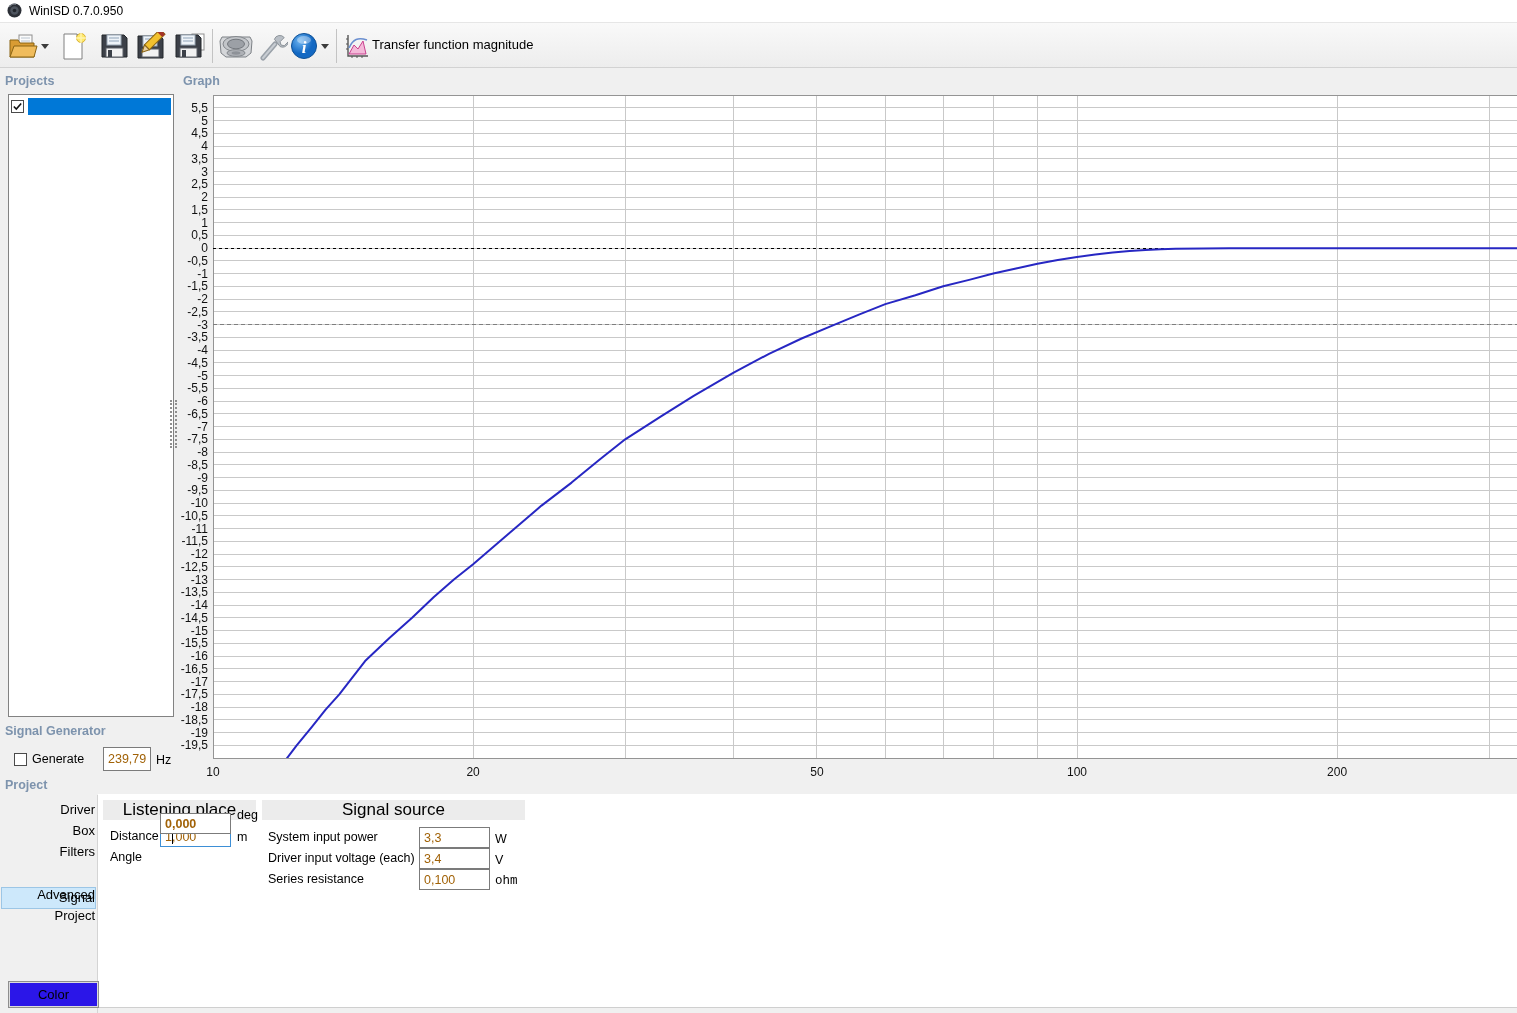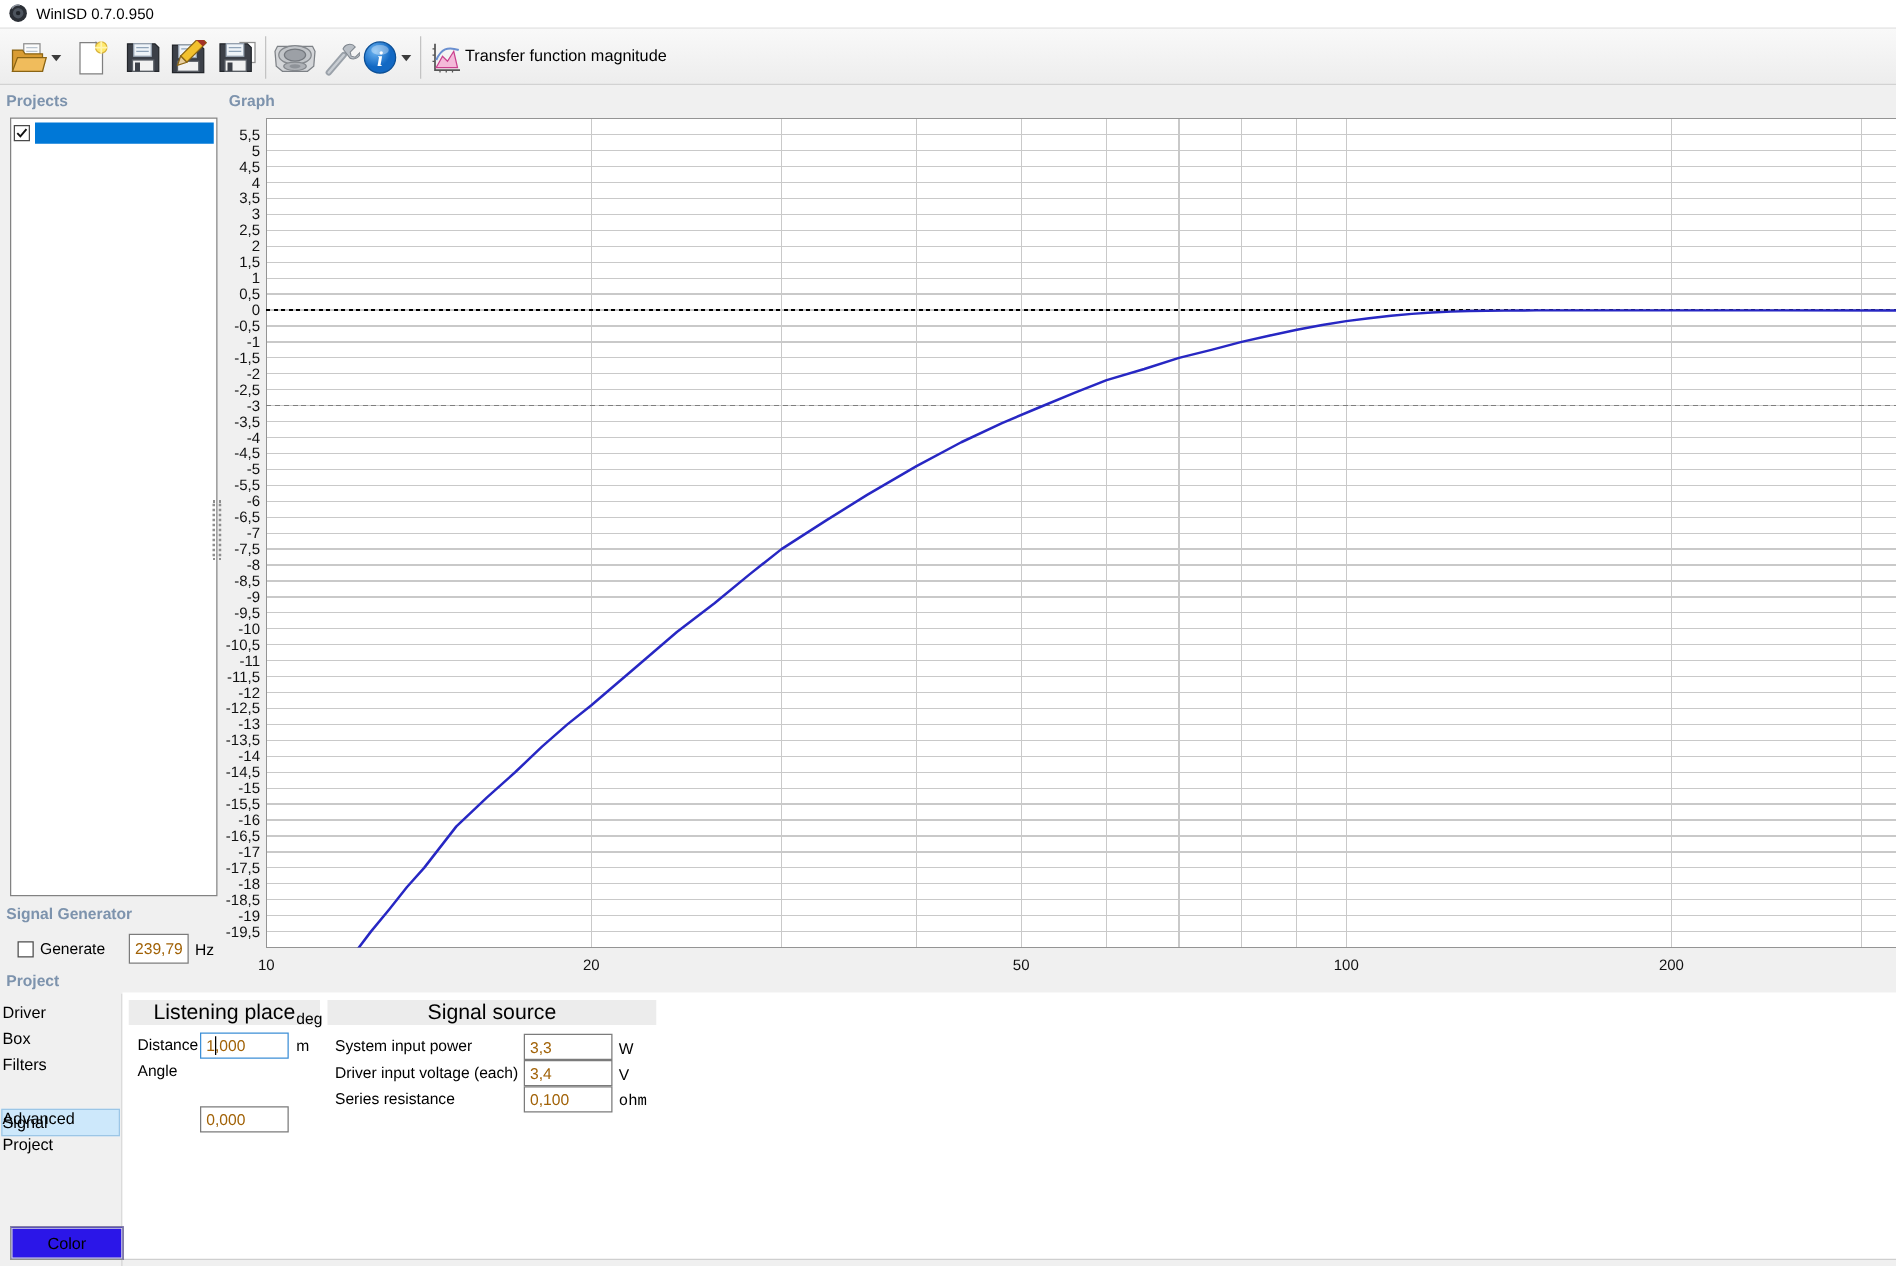--- a/index.html
+++ b/index.html
@@ -43,21 +43,21 @@
   #generate-label{margin-left:5px;font-size:12.5px;}
   .field{background:#fff;border:1px solid #7b7b7b;box-sizing:border-box;
     font-family:"Liberation Sans","DejaVu Sans",sans-serif;font-size:12.5px;color:#a16207;
     padding:1px 4px;outline:none;}
   #freq-field{left:103px;top:747px;width:48px;height:24px;}
   #freq-unit{left:156px;top:753px;font-size:12.5px;}
   
   #project-header{left:5px;top:778px;}
   #nav-col{left:0;top:795px;width:97px;height:218px;}
   .nav-item{position:absolute;left:2px;width:93px;height:20px;line-height:20px;
-    text-align:left;font-size:13px;cursor:default;}
+    text-align:right;font-size:13px;cursor:default;}
   .nav-item.selected{background:#cde8fb;border:1px solid #9cc6e6;height:20px;line-height:20px;box-sizing:content-box;left:1px;width:93px;}
   #nav-divider{left:97px;top:795px;width:1px;height:218px;background:#d4d4d4;}
   
   #config-panel{left:98px;top:794px;width:1419px;height:214px;background:#ffffff;
     border-bottom:1px solid #cfcfcf;box-sizing:border-box;}
   .group-header{position:absolute;height:20px;line-height:20px;background:#ececec;
     text-align:center;font-size:17px;}
   #lp-header{left:103px;top:800px;width:153px;}
   #ss-header{left:262px;top:800px;width:263px;}
   .fld-label{position:absolute;font-size:12.5px;height:18px;line-height:18px;}
@@ -353,21 +353,21 @@
 
 <div id="config-panel" class="abs"></div>
 
 <div id="lp-header" class="abs group-header">Listening place</div>
 <div class="abs fld-label" style="left:110px;top:827px;">Distance</div>
 <input class="abs field mini-input focused" style="left: 160px; top: 826px;" value="1,000">
 <div id="caret" class="abs"></div>
 <div class="abs fld-unit" style="left:237px;top:830px;">m</div>
 
 <div class="abs fld-label" style="left:110px;top:848px;">Angle</div>
-<input class="abs field mini-input" style="left: 160px; top: 885px;" value="0,000">
+<input class="abs field mini-input" style="left: 160px; top: 813px; font-weight: bold;" value="0,000">
 <div class="abs fld-unit" style="left:237px;top:808px;">deg</div>
 
 <div id="ss-header" class="abs group-header">Signal source</div>
 <div class="abs fld-label" style="left:268px;top:828px;">System input power</div>
 <input class="abs field mini-input" style="left: 419px; top: 827px;" value="3,3">
 <div class="abs fld-unit" style="left:495px;top:832px;">W</div>
 
 <div class="abs fld-label" style="left:268px;top:849px;">Driver input voltage (each)</div>
 <input class="abs field mini-input" style="left: 419px; top: 848px;" value="3,4">
 <div class="abs fld-unit" style="left:495px;top:853px;">V</div>

